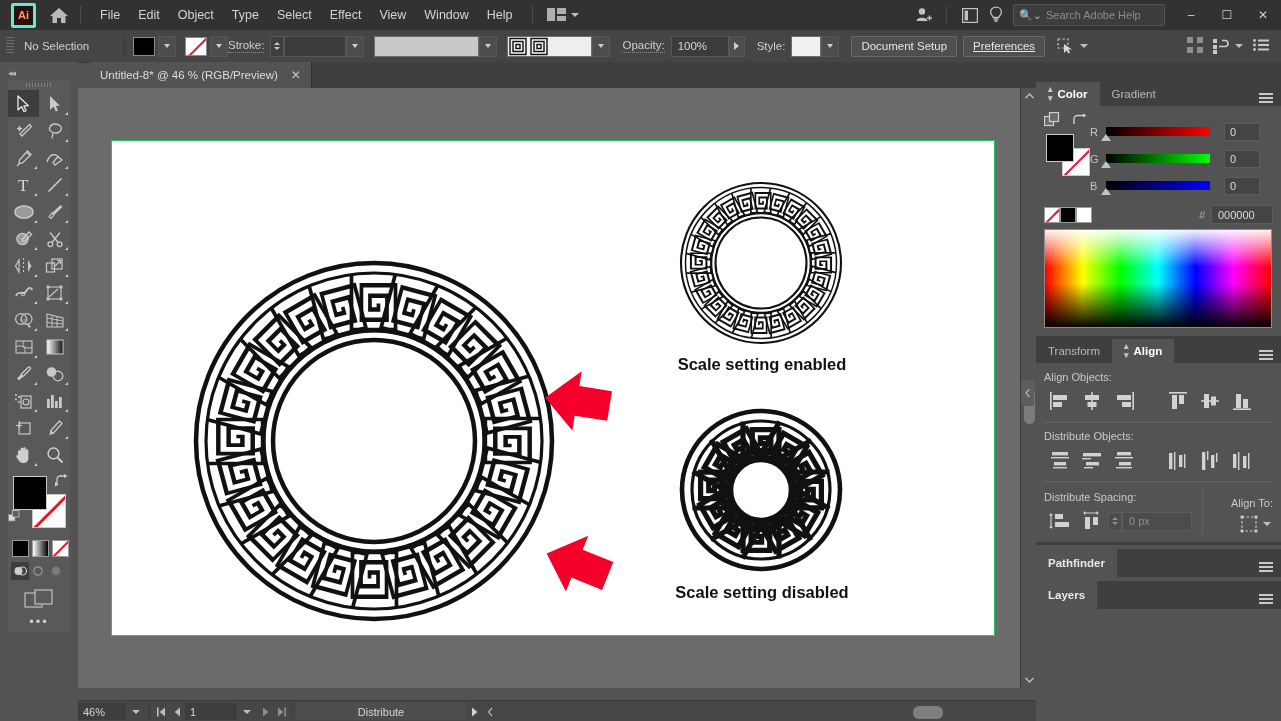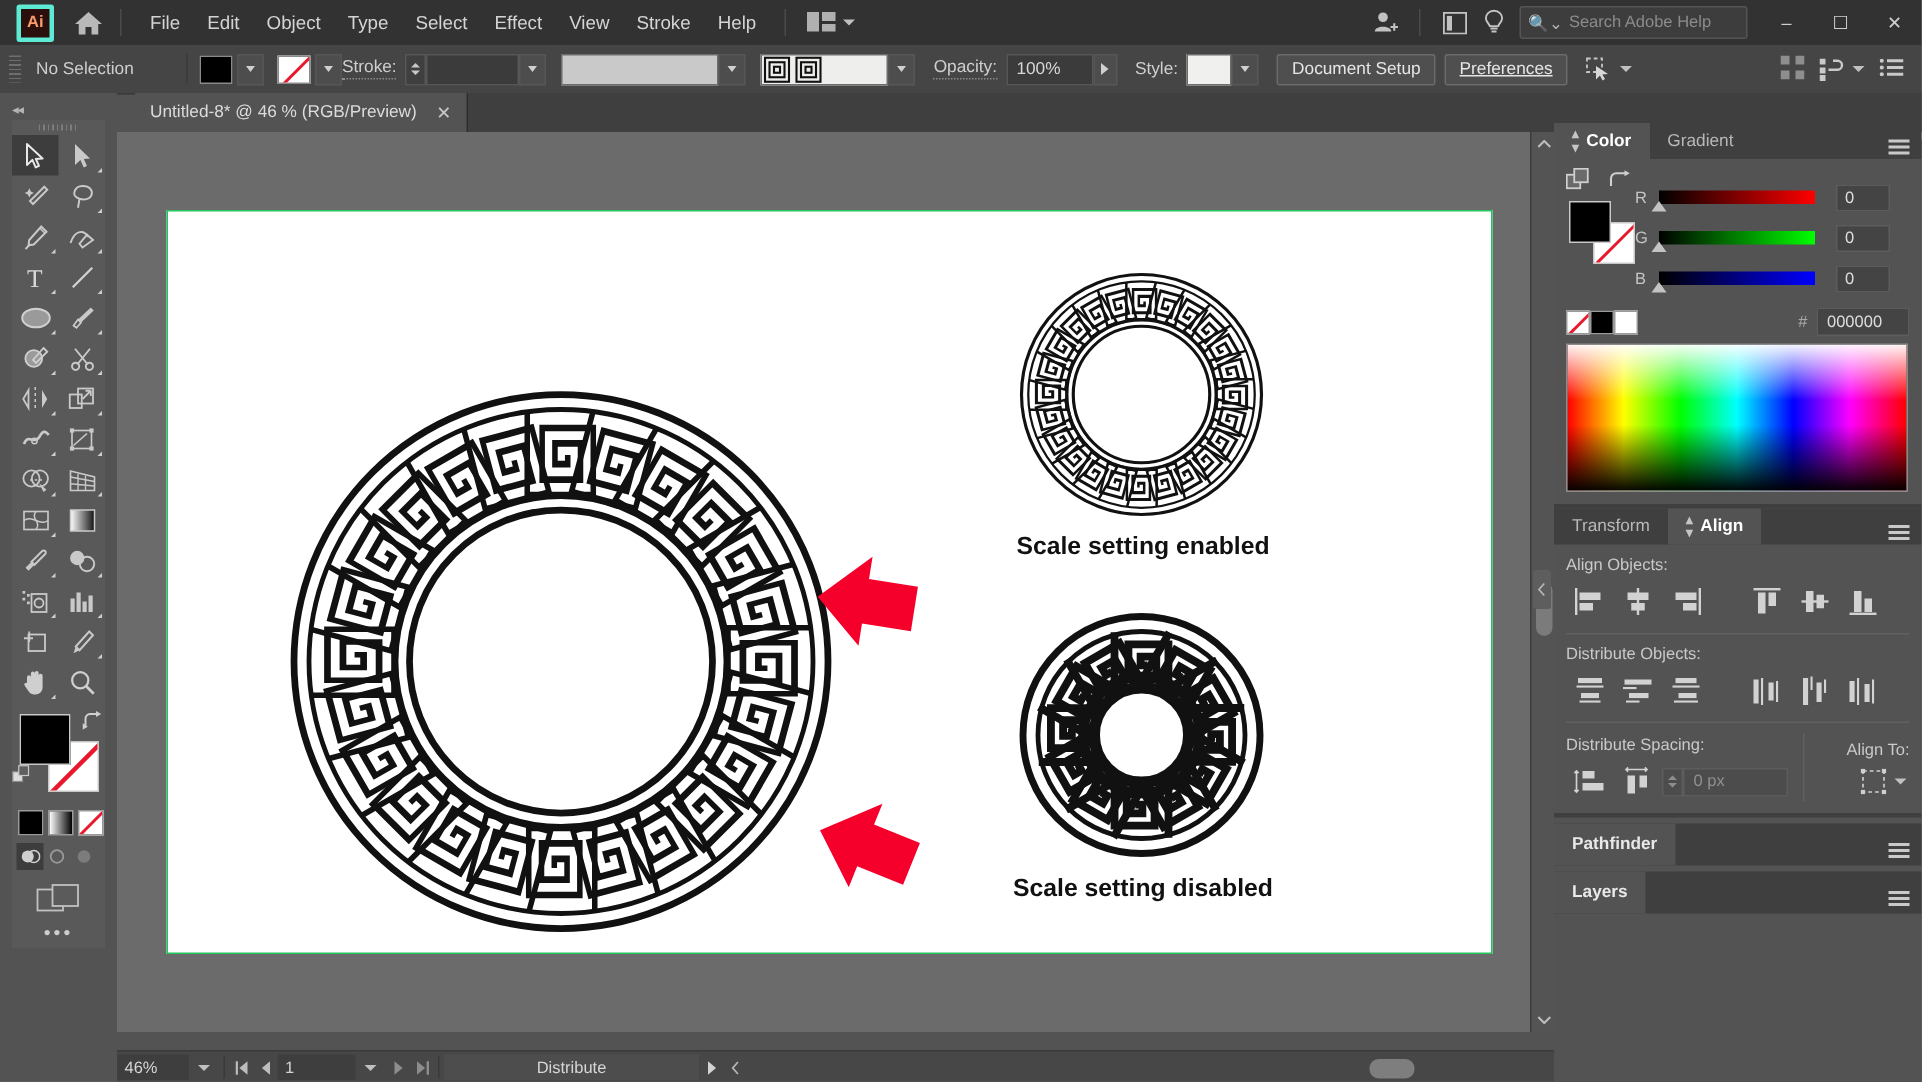--- a/index.html
+++ b/index.html
@@ -271,21 +271,21 @@
   }
 
   
   .sectlabel{color:#c9c9c9;font-size:11px;margin:2px 0 5px 0;}
   .alignrow{display:flex;align-items:center;}
   .ab{
     width:32px;height:26px;display:flex;align-items:center;justify-content:center;cursor:pointer;
   }
   .gapper{width:22px;}
   .hr{height:1px;background:#616161;margin:8px 0 7px 0;}
-  .dsrow{display:flex;align-items:center;}
+  .dsrow{display:flex;align-items:flex-end;}
   .dscol{flex:1;}
   .dsfield{
     width:70px;height:19px;background:#4c4c4c;border:1px solid #5c5c5c;color:#8f8f8f;font-size:11px;
     display:flex;align-items:center;padding-left:6px;box-sizing:border-box;
   }
   .dsstep{width:14px;height:19px;background:#4c4c4c;border:1px solid #5c5c5c;box-sizing:border-box;
     display:flex;flex-direction:column;align-items:center;justify-content:center;}
   .vsep{width:1px;background:#616161;margin:0 10px;align-self:stretch;}
   .aligntocol{width:82px;}
 
@@ -314,21 +314,21 @@
     </div>
     <div class="menu-sep"></div>
 
     <div class="menu-item">File</div>
     <div class="menu-item">Edit</div>
     <div class="menu-item">Object</div>
     <div class="menu-item">Type</div>
     <div class="menu-item">Select</div>
     <div class="menu-item">Effect</div>
     <div class="menu-item">View</div>
-    <div class="menu-item">Stroke</div>
+    <div class="menu-item">Window</div>
     <div class="menu-item">Help</div>
 
     <div class="menu-sep"></div>
     <div class="arrange-icon">
       <svg width="20" height="14" viewBox="0 0 20 14">
           <rect x="0" y="0" width="8" height="13" fill="#b0b0b0"></rect>
           <rect x="10" y="0" width="9" height="6" fill="#b0b0b0"></rect>
           <rect x="10" y="8" width="9" height="5" fill="#b0b0b0"></rect>
         </svg>
       <span class="chev"></span>

